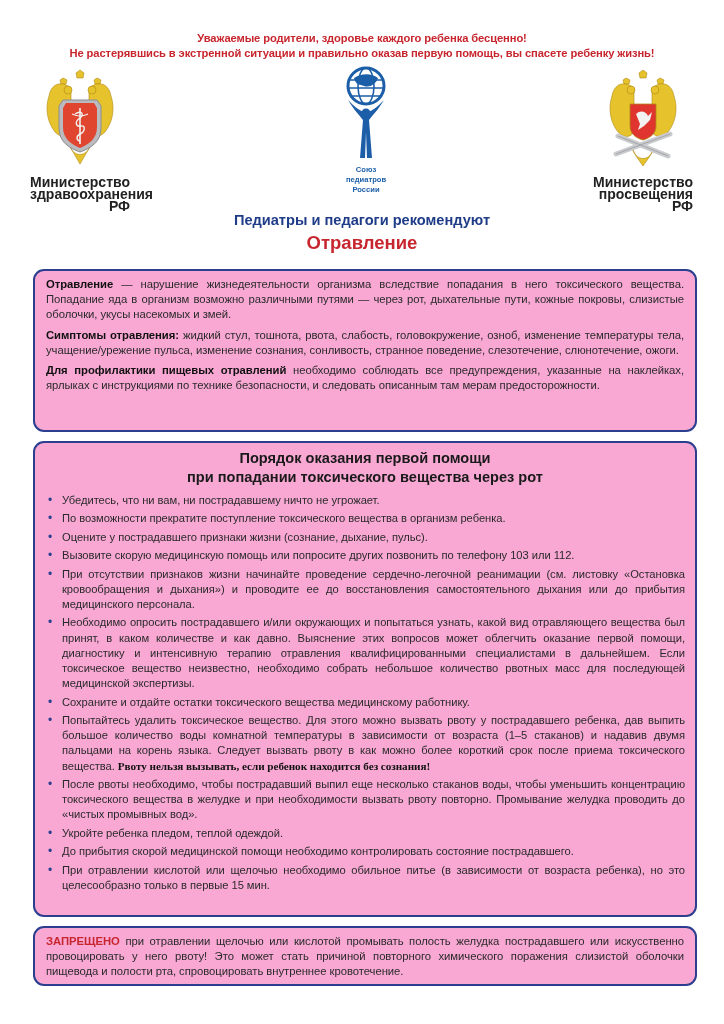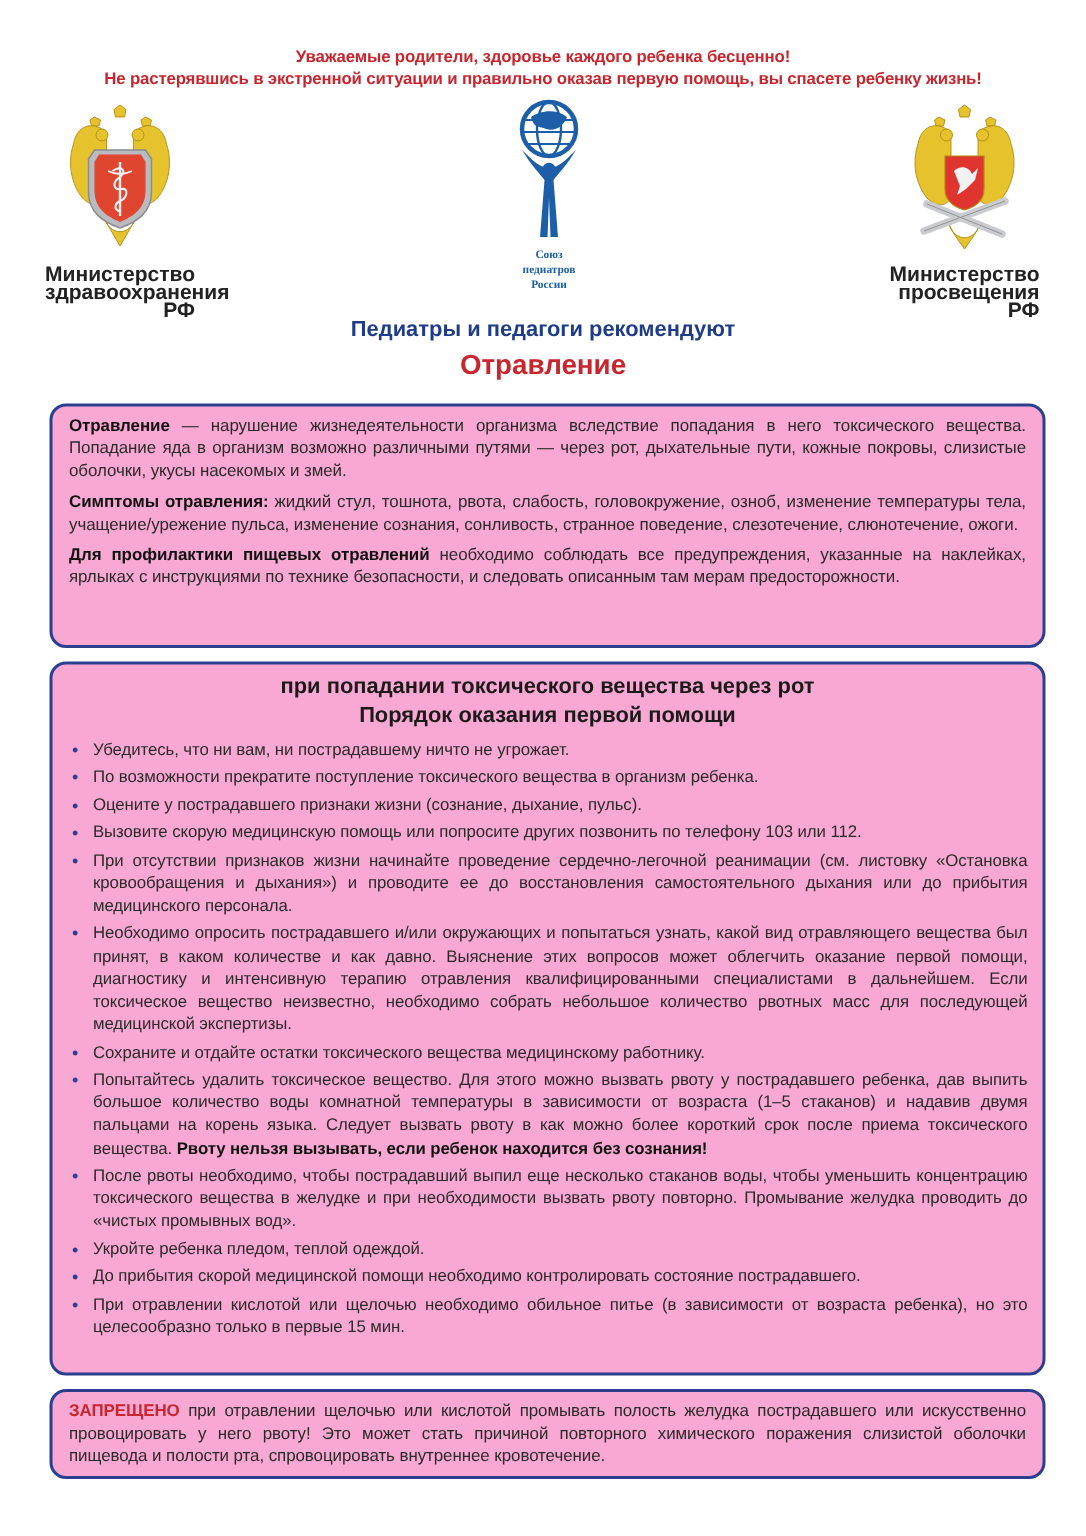--- a/index.html
+++ b/index.html
@@ -7,41 +7,41 @@
   body { position: relative; font-family: "Liberation Sans", sans-serif; color: #2a2a2a; overflow: hidden; }
 
   .top-appeal { position: absolute; left: 0; top: 31px; width: 724px; text-align: center; color: #c8262e; font-weight: bold; font-size: 11.2px; line-height: 15px; letter-spacing: -0.1px; }
 
   .emblem { position: absolute; }
   .emblem-left { left: 30px; top: 66px; width: 100px; }
   .emblem-right { left: 593px; top: 66px; width: 100px; }
   .emblem svg { display: block; margin: 0 auto; }
   .emblem-caption { text-align: right; font-size: 14px; font-weight: bold; color: #222; line-height: 12px; margin-top: 6px; }
 
-  .spr-logo { position: absolute; left: 333px; top: 66px; width: 66px; text-align: center; font-family: Liberation Serif, serif; }
+  .spr-logo { position: absolute; left: 333px; top: 66px; width: 66px; text-align: center; }
   .spr-logo svg { display: block; margin: 0 auto; }
   .spr-caption { color: #1c5fa8; font-size: 7.6px; font-weight: bold; line-height: 10px; margin-top: 3px; }
 
   .recommend { position: absolute; left: 0; top: 212px; width: 724px; text-align: center; color: #1f3c88; font-weight: bold; font-size: 14.6px; }
   .page-title { position: absolute; left: 0; top: 232px; width: 724px; text-align: center; color: #c8262e; font-weight: bold; font-size: 18.5px; }
 
   .box { position: absolute; border: 2.6px solid #2c3f8e; border-radius: 11px; background: #f9a8d4; }
   .box-definition { left: 33px; top: 269px; width: 664px; height: 163px; padding: 6px 11px 0 11px; }
   .box-firstaid { left: 33px; top: 441px; width: 664px; height: 476px; padding: 6px 10px 0 10px; }
   .box-warning { left: 33px; top: 926px; width: 664px; height: 60px; padding: 6px 11px 0 11px; }
 
   .para { font-size: 11.3px; line-height: 15.2px; text-align: justify; color: #2a2a2a; margin-bottom: 5px; letter-spacing: -0.05px; }
   .para b { color: #111; }
 
   .fa-title { text-align: center; font-weight: bold; font-size: 14.6px; line-height: 19px; color: #1a1a1a; margin-bottom: 6px; }
 
   .fa-list { list-style: none; }
   .fa-item { position: relative; padding-left: 17px; font-size: 11.2px; line-height: 15.2px; text-align: justify; color: #2a2a2a; margin-bottom: 3.2px; letter-spacing: -0.05px; }
   .fa-item .bullet { position: absolute; left: 3px; top: 0; color: #2c3f8e; font-size: 12px; }
-  .fa-item b { color: #111; }
+  .fa-item b { color: #111; font-family: Liberation Serif, serif; }
 
   .warn-strong { color: #c8262e; font-weight: bold; }
 
   .page-number { position: absolute; left: 0; top: 993px; width: 724px; text-align: center; font-family: "Liberation Serif", serif; font-size: 11px; color: #333; margin-top: 40px; }
 </style>
 </head>
 <body>
 
 <div class="top-appeal">
   <div>Уважаемые родители, здоровье каждого ребенка бесценно!</div>
@@ -116,22 +116,22 @@
 <div class="page-title">Отравление</div>
 
 <div class="box box-definition">
   <p class="para"><b>Отравление</b><span> — нарушение жизнедеятельности организма вследствие попадания в него токсического вещества. Попадание яда в организм возможно различными путями — через рот, дыхательные пути, кожные покровы, слизистые оболочки, укусы насекомых и змей.</span></p>
   <p class="para"><b>Симптомы отравления:</b><span> жидкий стул, тошнота, рвота, слабость, головокружение, озноб, изменение температуры тела, учащение/урежение пульса, изменение сознания, сонливость, странное поведение, слезотечение, слюнотечение, ожоги.</span></p>
   <p class="para"><b>Для профилактики пищевых отравлений</b><span> необходимо соблюдать все предупреждения, указанные на наклейках, ярлыках с инструкциями по технике безопасности, и следовать описанным там мерам предосторожности.</span></p>
 </div>
 
 <div class="box box-firstaid">
   <div class="fa-title">
+    <div>Порядок оказания первой помощи</div>
     <div>при попадании токсического вещества через рот</div>
-    <div>Порядок оказания первой помощи</div>
   </div>
   <ul class="fa-list">
     <li class="fa-item"><span class="bullet">•</span><span>Убедитесь, что ни вам, ни пострадавшему ничто не угрожает.</span></li>
     <li class="fa-item"><span class="bullet">•</span><span>По возможности прекратите поступление токсического вещества в организм ребенка.</span></li>
     <li class="fa-item"><span class="bullet">•</span><span>Оцените у пострадавшего признаки жизни (сознание, дыхание, пульс).</span></li>
     <li class="fa-item"><span class="bullet">•</span><span>Вызовите скорую медицинскую помощь или попросите других позвонить по телефону 103 или 112.</span></li>
     <li class="fa-item"><span class="bullet">•</span><span>При отсутствии признаков жизни начинайте проведение сердечно-легочной реанимации (см. листовку «Остановка кровообращения и дыхания») и проводите ее до восстановления самостоятельного дыхания или до прибытия медицинского персонала.</span></li>
     <li class="fa-item"><span class="bullet">•</span><span>Необходимо опросить пострадавшего и/или окружающих и попытаться узнать, какой вид отравляющего вещества был принят, в каком количестве и как давно. Выяснение этих вопросов может облегчить оказание первой помощи, диагностику и интенсивную терапию отравления квалифицированными специалистами в дальнейшем. Если токсическое вещество неизвестно, необходимо собрать небольшое количество рвотных масс для последующей медицинской экспертизы.</span></li>
     <li class="fa-item"><span class="bullet">•</span><span>Сохраните и отдайте остатки токсического вещества медицинскому работнику.</span></li>
     <li class="fa-item"><span class="bullet">•</span><span>Попытайтесь удалить токсическое вещество. Для этого можно вызвать рвоту у пострадавшего ребенка, дав выпить большое количество воды комнатной температуры в зависимости от возраста (1–5 стаканов) и надавив двумя пальцами на корень языка. Следует вызвать рвоту в как можно более короткий срок после приема токсического вещества. </span><b>Рвоту нельзя вызывать, если ребенок находится без сознания!</b></li>

